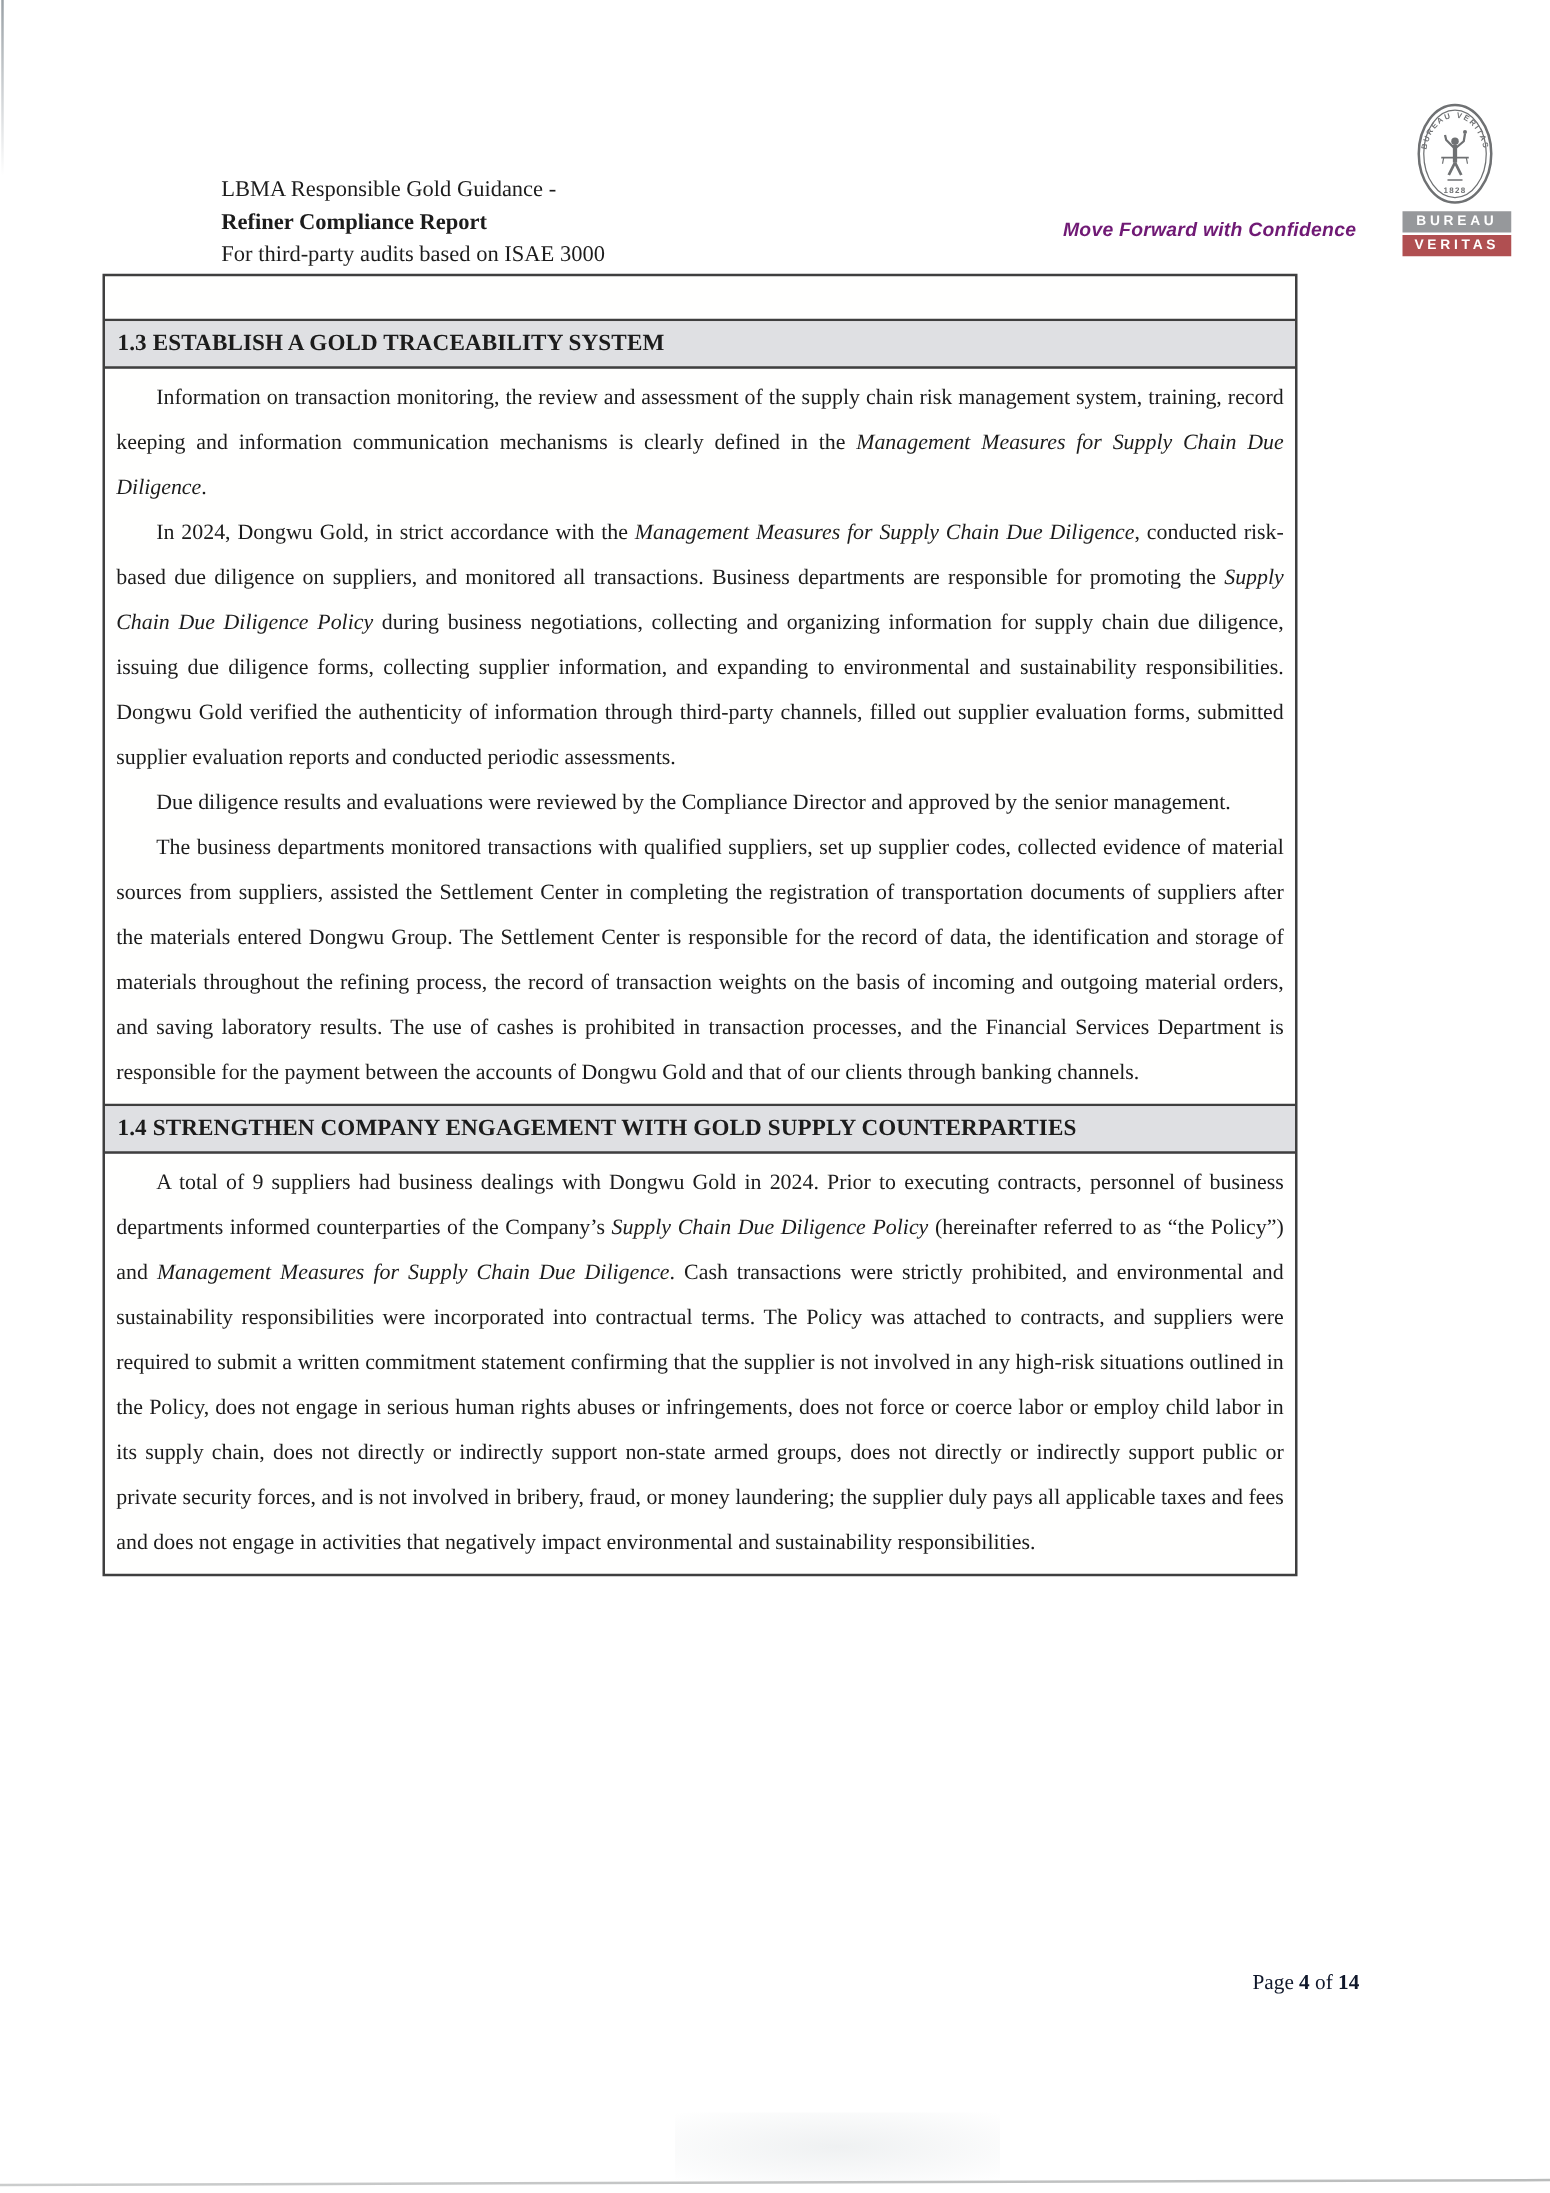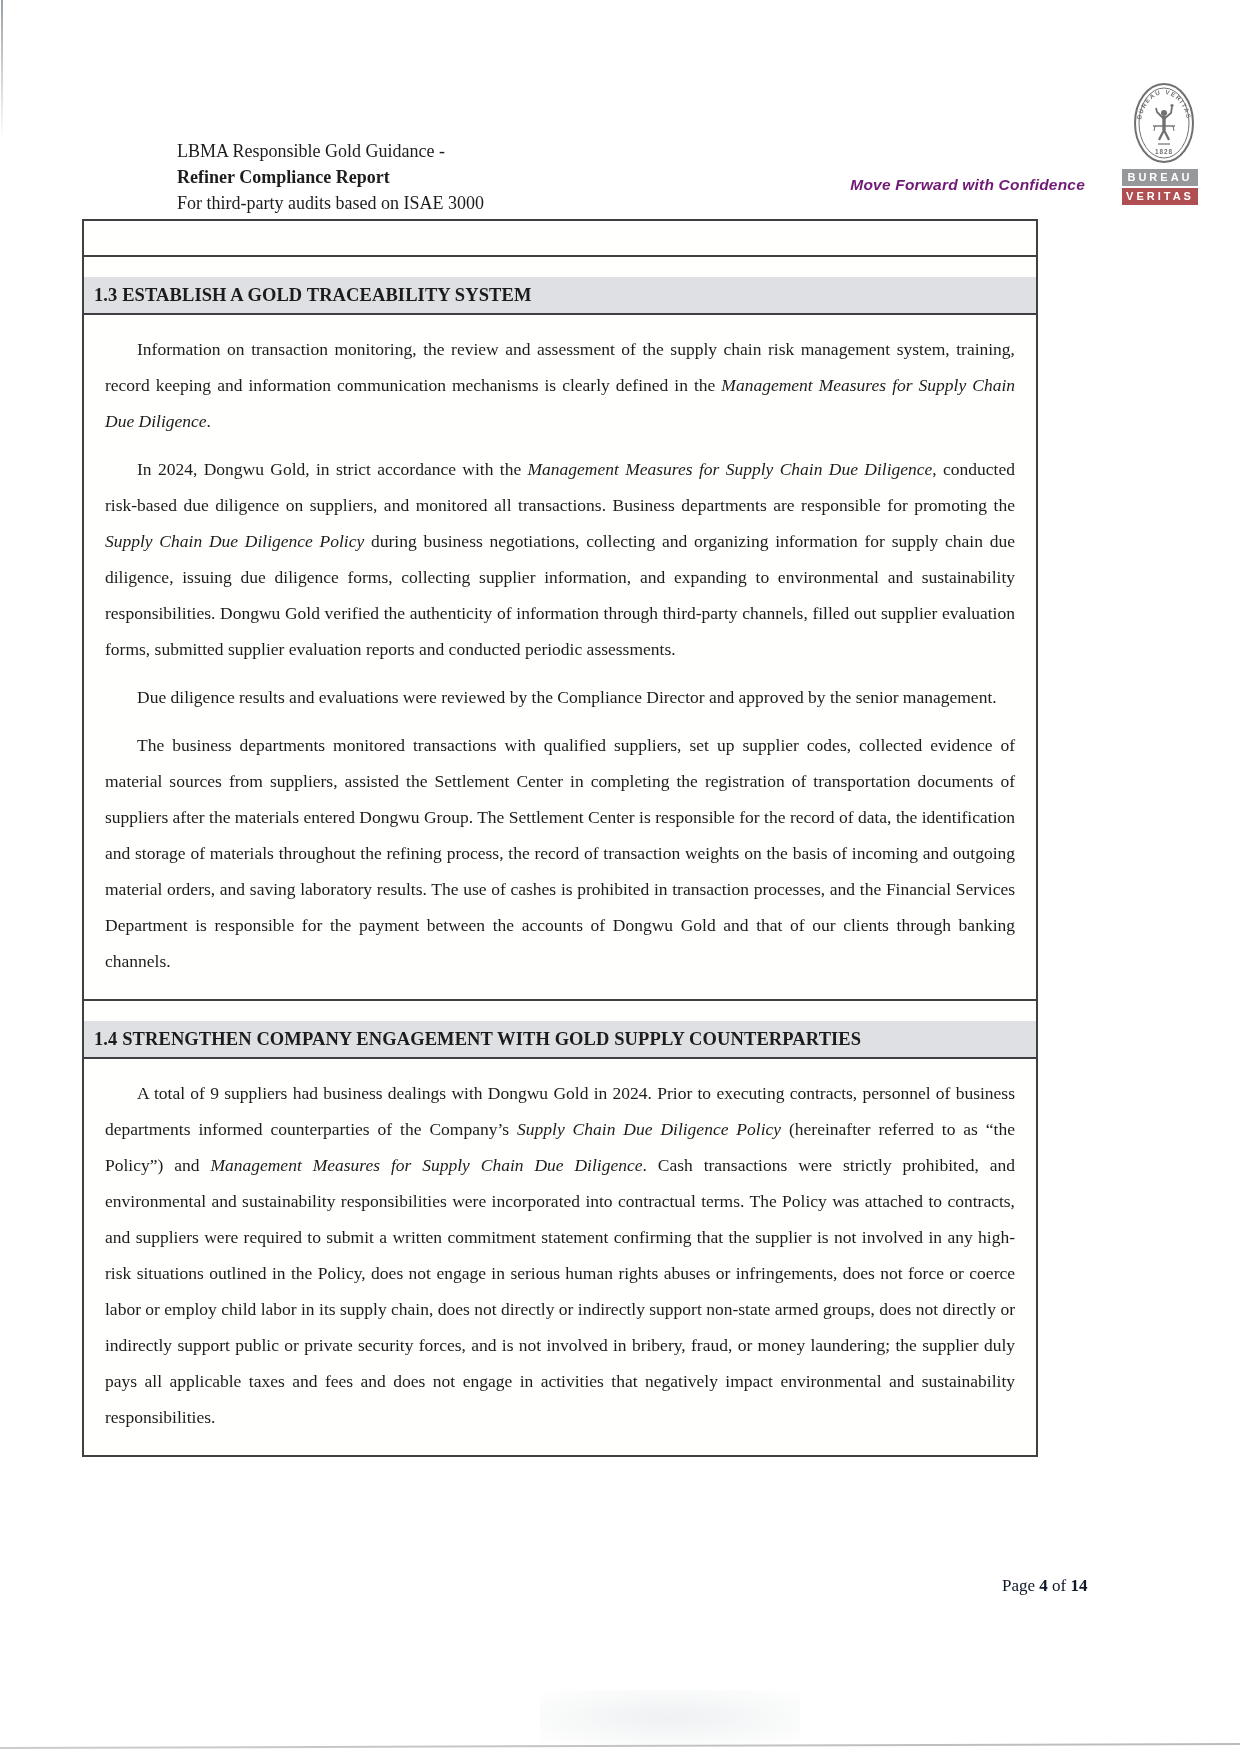--- a/index.html
+++ b/index.html
@@ -14,45 +14,44 @@
 
   .tagline {
     position:absolute; top:176px; right:155px;
     font-family:"Liberation Sans", sans-serif; font-style:italic; font-weight:bold;
     font-size:15.5px; color:#701a75; letter-spacing:0.2px;
   }
 
   .logo { position:absolute; left:1122px; top:82px; width:84px; }
   .logo-emblem { display:block; margin:0 auto 5px auto; }
   .logo-box {
-    width:76px; height:17px; line-height:17px; text-align:center; box-sizing:border-box;
+    width:87px; height:17px; line-height:17px; text-align:center; box-sizing:border-box;
     font-family:"Liberation Sans", sans-serif; font-weight:bold; font-size:11px;
     color:#ffffff; letter-spacing:3px;
   }
   .logo-box.gray { background:#96989b; margin-bottom:2px; }
   .logo-box.red  { background:#b04f51; }
 
   
   .doc-table {
     position:absolute; left:82px; top:219px; width:956px; box-sizing:border-box;
     border:2px solid #3f3f3f; background:#fffffe;
   }
   .row-empty  { height:34px; border-bottom:2px solid #3f3f3f; }
   .row-heading {
     background:#dfe0e3; border-bottom:2px solid #3f3f3f;
     padding:5px 8px 5px 10px; font-weight:bold; font-size:18.5px; line-height:26px;
     letter-spacing:0.1px;
-    margin-top:20px;
   }
   .row-body {
     padding:4px 9px 8px 9px; font-size:17.5px; line-height:36px; text-align:justify;
     border-bottom:2px solid #3f3f3f;
   }
   .row-body.last { border-bottom:none; }
-  .row-body p { margin:12px; text-indent:32px; }
+  .row-body p { margin:0; text-indent:32px; }
 
   
   .footer { position:absolute; left:1002px; top:1576px; font-size:17px; color:#0f172a; }
   .footer b { font-weight:bold; }
 
   
   .scan-line-bottom {
     position:absolute; left:-4px; top:1745px; width:1250px; height:2px;
     background:linear-gradient(to right,#c2c4c4,#aeb0b0); transform:rotate(-0.18deg);
     opacity:0.85;

